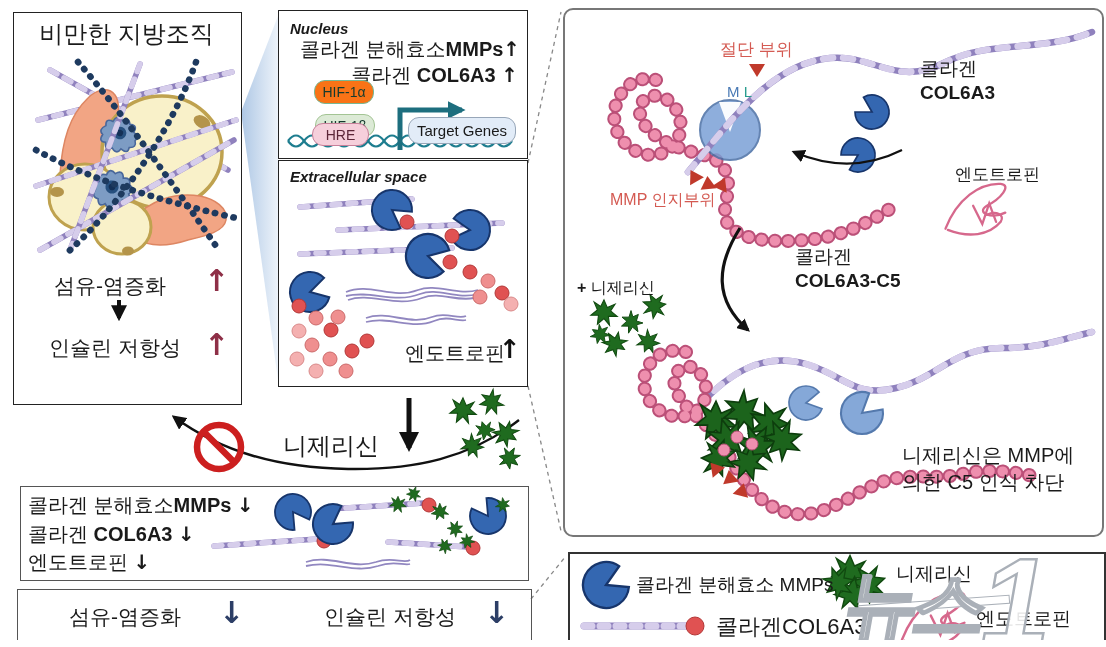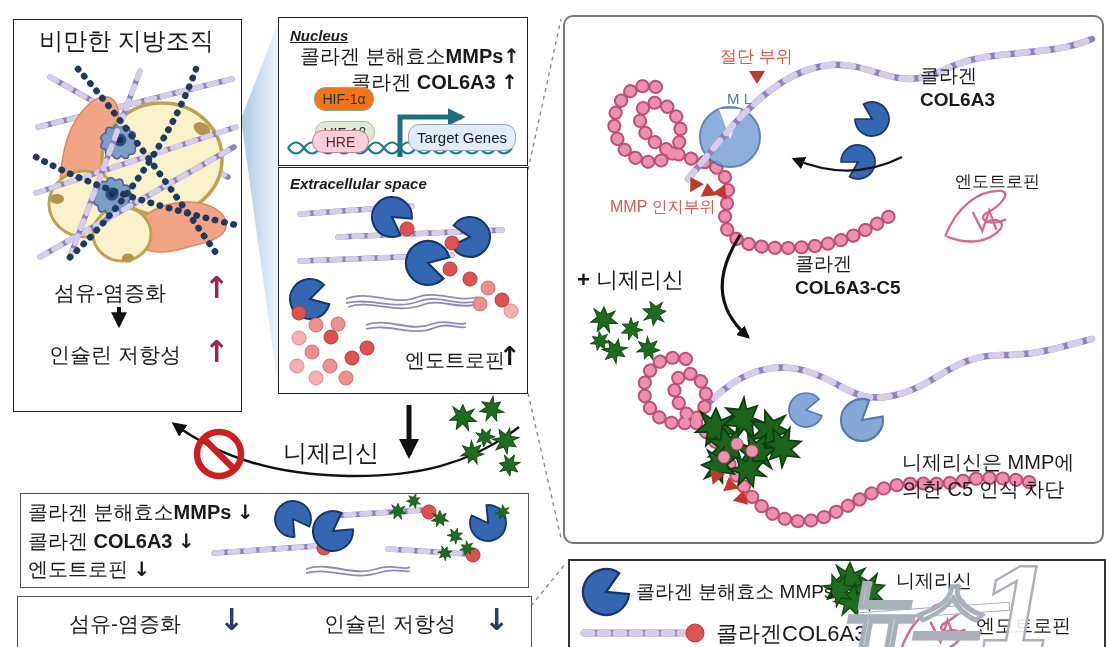--- a/index.html
+++ b/index.html
@@ -1,17 +1,17 @@
 <!DOCTYPE html>
 <html style="--mmp: #3467b1; --mmp-light: #85a8d8; --bead: #ee8fae; --bead-dark: #bb5078; --collagen: #9a8cc6; --collagen-light: #d6cdeb; --nigericin: #1f6b1f; --endotrophin: #e05252; --prohibit: #cc1f1f; --maroon: #8e2f47; --navy: #2c3e66; --site-red: #d45a52; --teal: #1d6e7e; --dna: #1e7d8f;"><head>
 <meta charset="utf-8">
 <style>
   html,body{margin:0;padding:0;background:#fff;}
   #canvas{position:relative;width:1106px;height:640px;background:#fff;overflow:hidden;
-          font-family:"Liberation Sans","DejaVu Sans",sans-serif;margin-top:7px;}
+          font-family:"Liberation Sans","DejaVu Sans",sans-serif;}
   svg#art{position:absolute;left:0;top:0;z-index:1;}
   .bx{position:absolute;border:1.6px solid #222;background:transparent;z-index:2;}
   .bx.gray{border:1.5px solid #555;}
   .bx.panel{border:2px solid #777;border-radius:10px;}
   .bx.legend{border:2px solid #333;}
   .t{position:absolute;z-index:3;color:#1a1a1a;white-space:nowrap;
      font-family:"Liberation Sans","DejaVu Sans",sans-serif;}
   .ital{font-style:italic;font-weight:bold;}
   .b{font-weight:bold;}
   .ctr{text-align:center;}
@@ -324,21 +324,21 @@
   <div class="bx gray" style="left:17px;top:589px;width:513px;height:52px;"></div>
   <div class="bx panel" style="left:563px;top:8px;width:537px;height:525px;"></div>
   <div class="bx legend" style="left:568px;top:552px;width:534px;height:92px;"></div>
 
   <div class="t ctr" style="left:13px;top:18px;width:227px;font-size:24px;">비만한 지방조직</div>
   <div class="t ctr" style="left:30px;top:272px;width:160px;font-size:21px;">섬유-염증화</div>
   <span class="arr maroon" style="left:204px;top:266px;font-size:30px;">↑</span>
   <div class="t ctr" style="left:30px;top:334px;width:170px;font-size:21px;">인슐린 저항성</div>
   <span class="arr maroon" style="left:204px;top:330px;font-size:30px;">↑</span>
 
-  <div class="t ital" style="left:290px;top:20px;font-size:15px;text-decoration:underline;">Nucleus</div>
+  <div class="t ital" style="left:290px;top:20px;font-size:15px;">Nucleus</div>
   <div class="t rt-al" style="left:300px;top:36px;width:218px;font-size:20px;"><span>콜라겐 분해효소</span><span class="b">MMPs</span><span class="ga">↑</span></div>
   <div class="t rt-al" style="left:300px;top:62px;width:218px;font-size:20px;"><span>콜라겐 </span><span class="b">COL6A3</span> <span class="ga">↑</span></div>
   <div class="pill" style="left:314px;top:80px;width:58px;height:22px;background:#f97316;border:1.5px solid #76b895;">HIF-1α</div>
   <div class="pill" style="left:315px;top:114px;width:58px;height:21px;background:#dcead6;border:1.5px solid #a3c494;">HIF-1β</div>
   <div class="pill" style="left:312px;top:123px;width:55px;height:21px;background:#f6cfdb;border:1.5px solid #c7809a;color:#5c2638;">HRE</div>
   <div class="pill" style="left:408px;top:117px;width:106px;height:25px;background:#e2ecf8;border:1.5px solid #97a6b8;color:#1a1a1a;font-size:15px;">Target Genes</div>
 
   <div class="t ital" style="left:290px;top:168px;font-size:15px;">Extracellular space</div>
   <div class="t" style="left:405px;top:340px;font-size:20px;">엔도트로핀</div>
   <span class="arr" style="left:499px;top:336px;font-size:26px;color:#111;">↑</span>
@@ -353,21 +353,21 @@
   <span class="arr navy" style="left:219px;top:598px;font-size:30px;">↓</span>
   <div class="t ctr" style="left:300px;top:603px;width:180px;font-size:21px;">인슐린 저항성</div>
   <span class="arr navy" style="left:484px;top:598px;font-size:30px;">↓</span>
 
   <div class="t site" style="left:720px;top:38px;font-size:17px;">절단 부위</div>
   <div class="t" style="left:727px;top:83px;font-size:15px;font-weight:normal;"><span style="color:#4a7ab5;">M</span> <span style="color:#2a9d8f;">L</span></div>
   <div class="t" style="left:920px;top:56px;font-size:19px;"><span>콜라겐</span><br><span class="b">COL6A3</span></div>
   <div class="t" style="left:955px;top:163px;font-size:17px;">엔도트로핀</div>
   <div class="t site" style="left:610px;top:190px;font-size:16px;">MMP 인지부위</div>
   <div class="t" style="left:795px;top:244px;font-size:19px;"><span>콜라겐</span><br><span class="b">COL6A3-C5</span></div>
-  <div class="t" style="left:577px;top:258px;font-size:22px;"><span class="b">+</span><span> 니제리신</span></div>
+  <div class="t" style="left:577px;top:278px;font-size:16px;"><span class="b">+</span><span> 니제리신</span></div>
   <div class="t" style="left:902px;top:442px;font-size:20px;line-height:27px;"><span>니제리신은 MMP에</span><br><span>의한 C5 인식 차단</span></div>
 
   <div class="t" style="left:636px;top:572px;font-size:19px;">콜라겐 분해효소 MMPs</div>
   <div class="t" style="left:716px;top:612px;font-size:22px;">콜라겐COL6A3</div>
   <div class="t" style="left:896px;top:561px;font-size:19px;">니제리신</div>
   <div class="t" style="left:976px;top:606px;font-size:19px;">엔도트로핀</div>
 
   <div class="wmbar"></div>
   <div class="wm"><span class="p1">뉴스</span><span class="p2">1</span></div>
 

